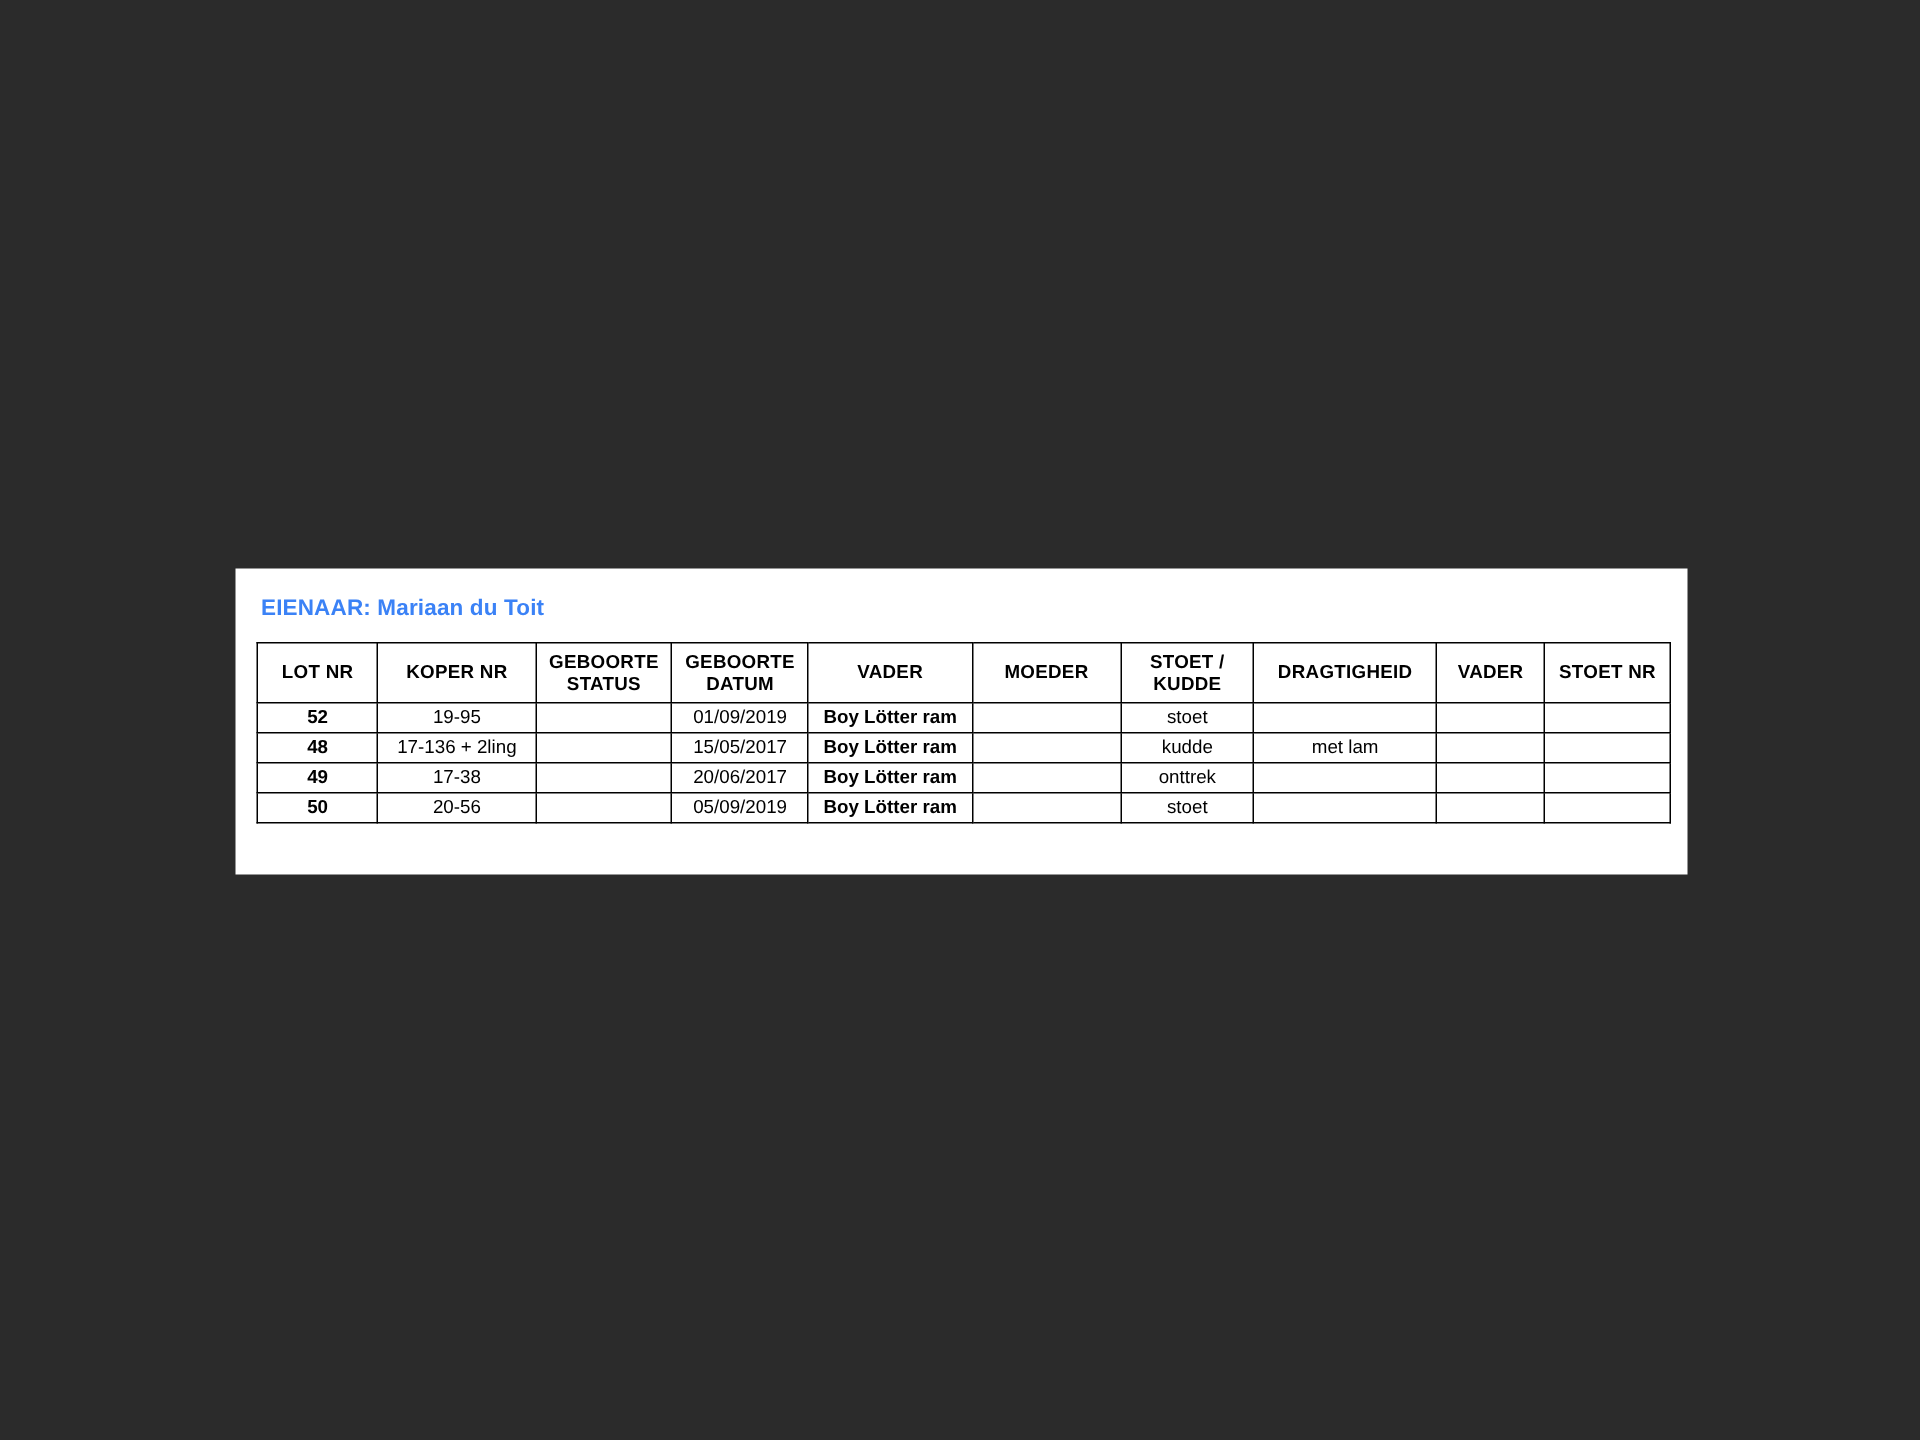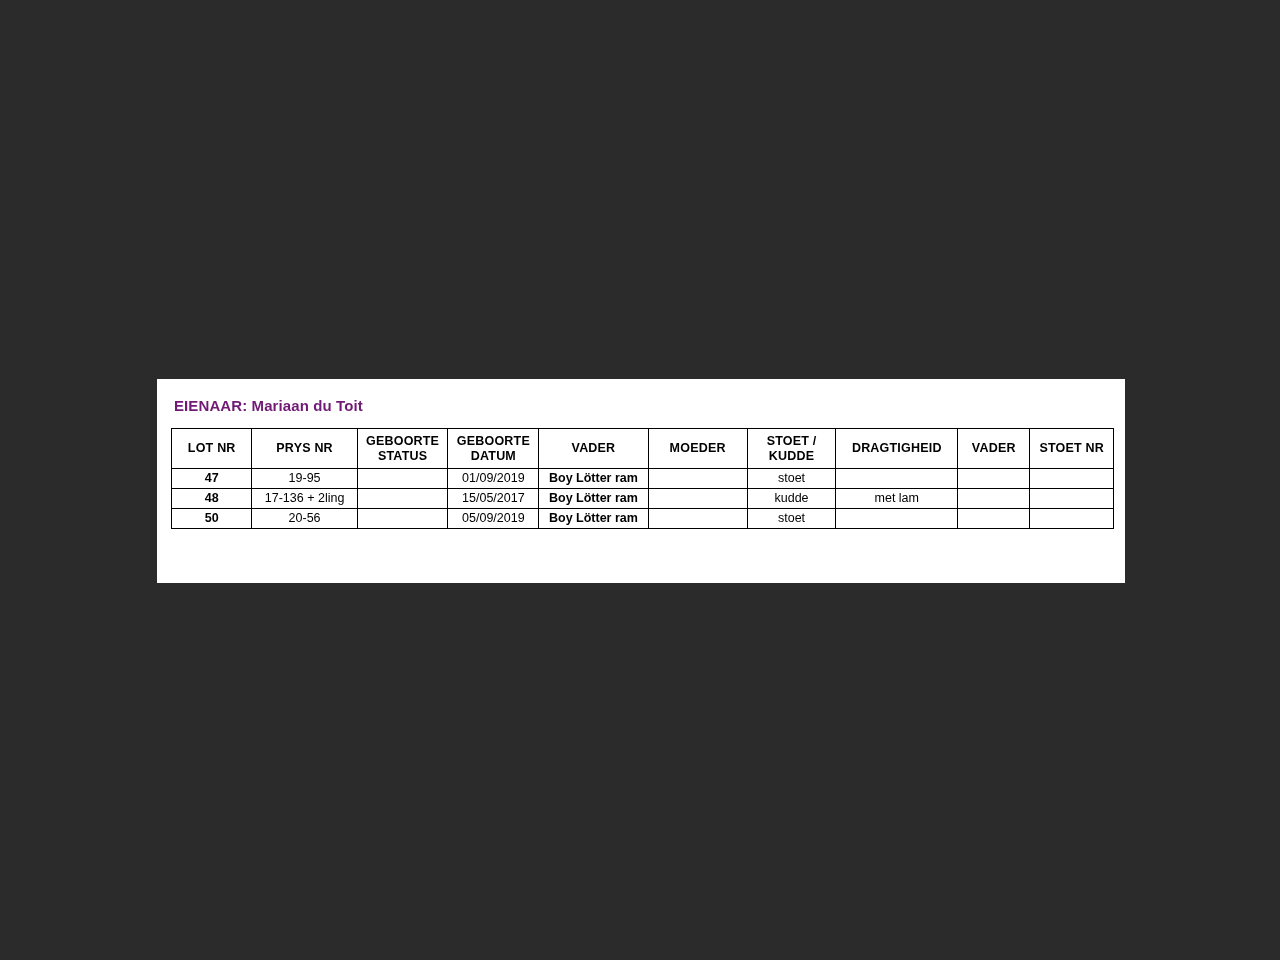--- a/index.html
+++ b/index.html
@@ -26,21 +26,21 @@
     width: 968px;
     height: 204px;
     background: #ffffff;
     box-sizing: border-box;
     padding: 18px 0 0 0;
   }
 
   #owner-line {
     font-size: 15px;
     font-weight: bold;
-    color: #701a75;
+    color: #3b82f6;
     margin: 0 0 14px 17px;
     letter-spacing: 0.1px;
   }
 
   table.data {
     border-collapse: collapse;
     margin-left: 14px;
     table-layout: fixed;
     width: 943px;
     padding-left: 31px;
@@ -117,34 +117,34 @@
         <col class="c-vader">
           <col class="c-moeder">
           <col class="c-stoet">
           <col class="c-drag">
         <col class="c-prys">
           <col class="c-koper">
       </colgroup>
       <thead>
         <tr>
           <th>LOT NR</th>
-          <th>PRYS NR</th>
+          <th>KOPER NR</th>
           <th>GEBOORTE STATUS</th>
           <th>GEBOORTE DATUM</th>
           <th>VADER</th>
           <th>MOEDER</th>
           <th>STOET / KUDDE</th>
           <th>DRAGTIGHEID</th>
           <th>VADER</th>
           <th>STOET NR</th>
         </tr>
       </thead>
       <tbody>
         <tr>
-          <td class="lot">47</td>
+          <td class="lot">52</td>
           <td>19-95</td>
           <td></td>
           <td class="right">01/09/2019</td>
           <td class="left">Boy Lötter ram</td>
           <td></td>
           <td>stoet</td>
           <td></td>
           <td></td>
           <td></td>
         </tr>
@@ -154,20 +154,32 @@
           <td></td>
           <td class="right">15/05/2017</td>
           <td class="left">Boy Lötter ram</td>
           <td></td>
           <td>kudde</td>
           <td>met lam</td>
           <td></td>
           <td></td>
         </tr>
         <tr>
+          <td class="lot">49</td>
+          <td>17-38</td>
+          <td></td>
+          <td class="right">20/06/2017</td>
+          <td class="left">Boy Lötter ram</td>
+          <td></td>
+          <td>onttrek</td>
+          <td></td>
+          <td></td>
+          <td></td>
+        </tr>
+        <tr>
           <td class="lot">50</td>
           <td>20-56</td>
           <td></td>
           <td class="right">05/09/2019</td>
           <td class="left">Boy Lötter ram</td>
           <td></td>
           <td>stoet</td>
           <td></td>
           <td></td>
           <td></td>

